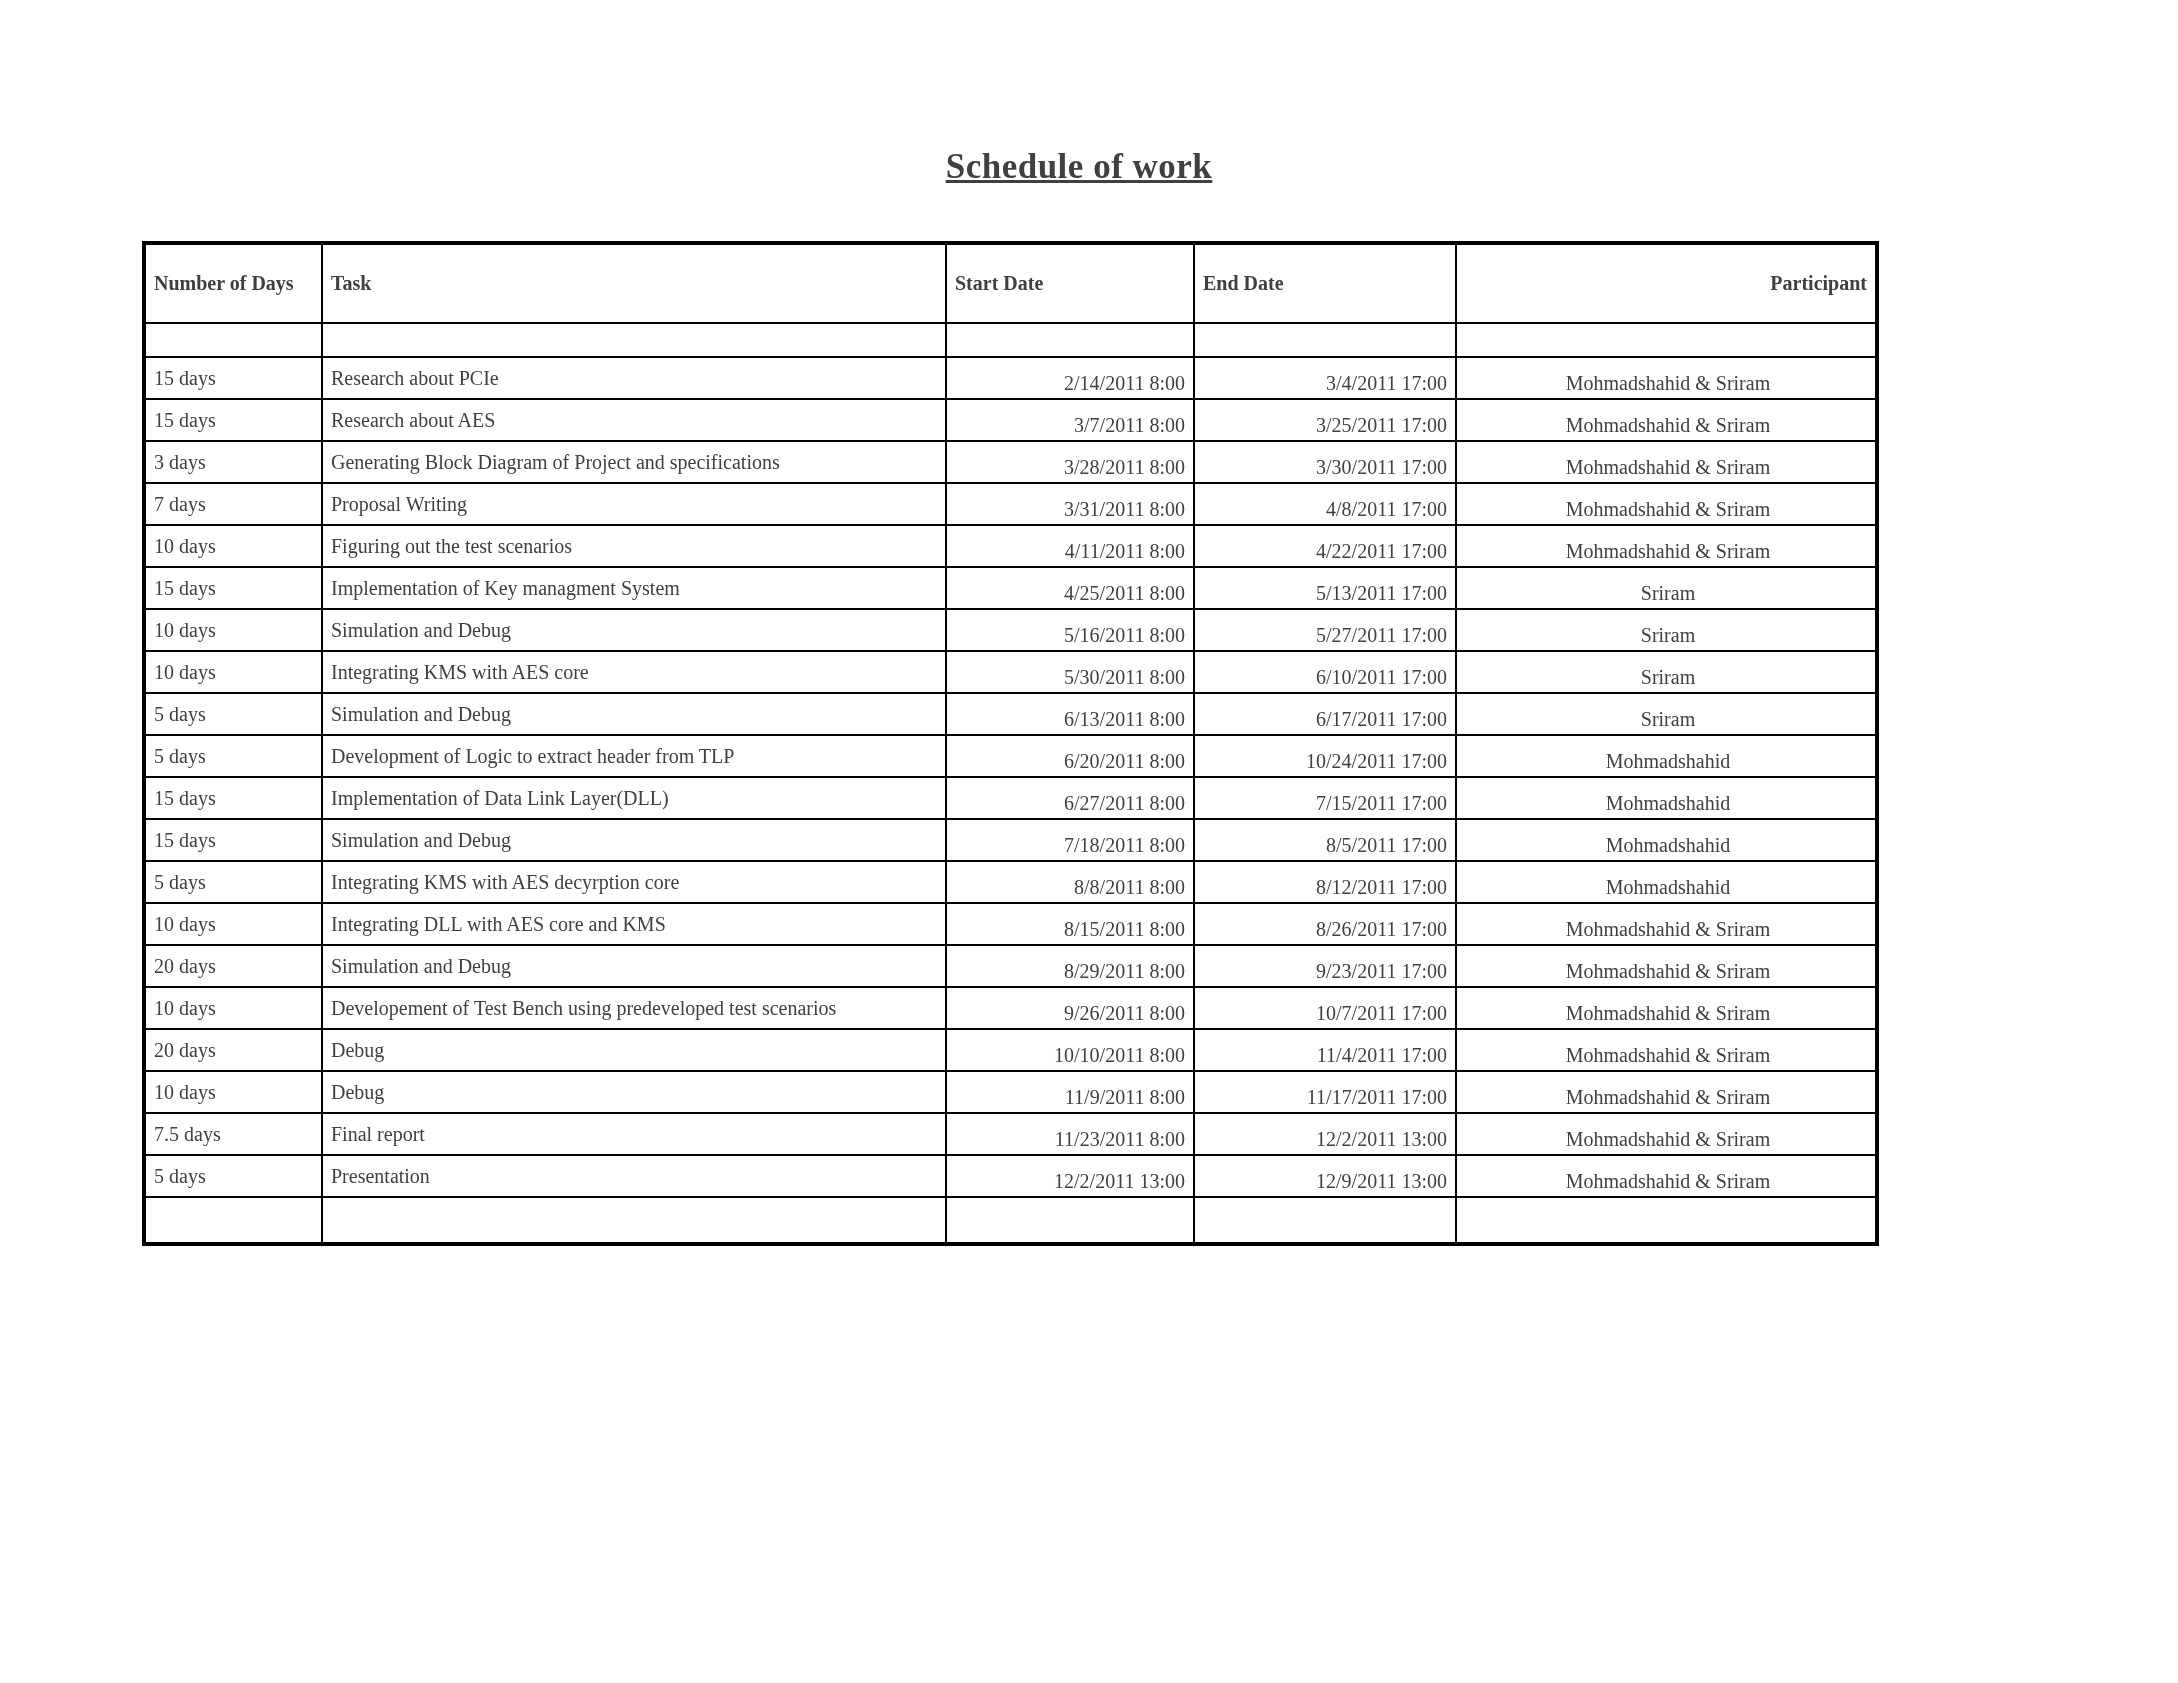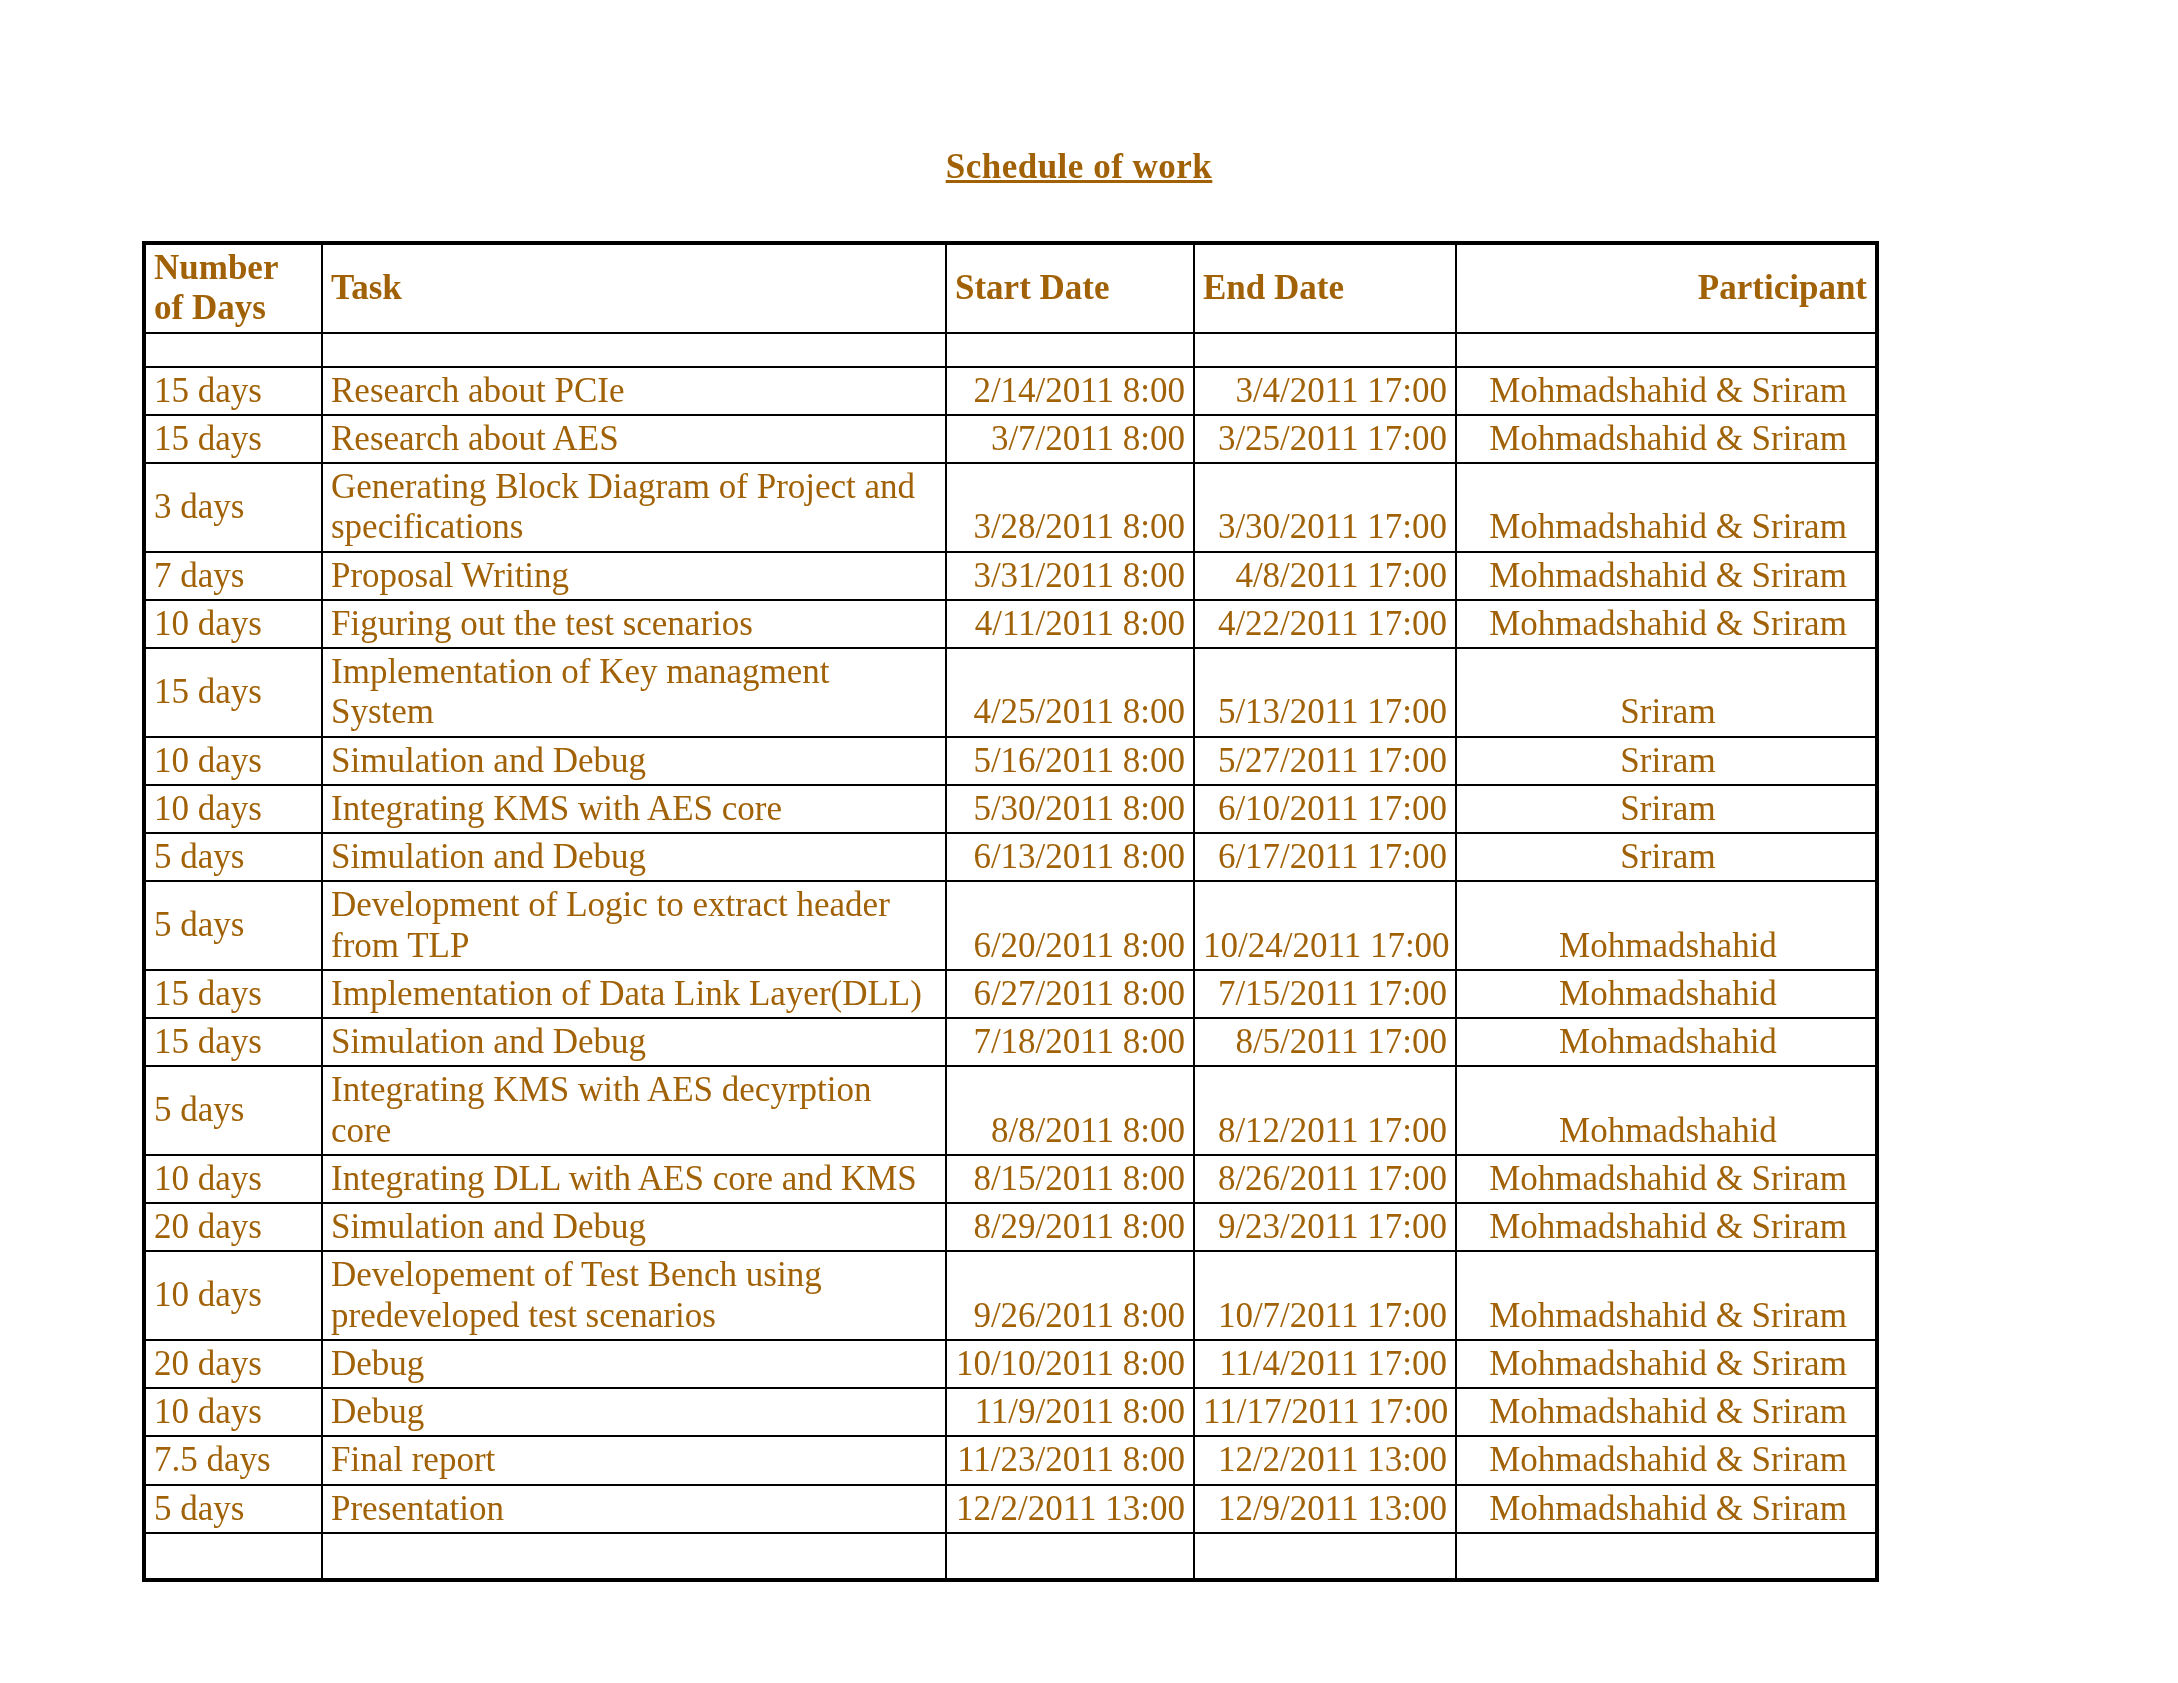--- a/index.html
+++ b/index.html
@@ -5,21 +5,21 @@
   html, body {
     margin: 0;
     padding: 0;
     background: #ffffff;
   }
   .page {
     position: relative;
     width: 2178px;
     height: 1683px;
     background: #ffffff;
-    color: #a16207;
+    color: #404040;
     font-family: "Liberation Serif", serif;
     overflow: hidden;
   }
   .doc-title {
     position: absolute;
     top: 147px;
     left: 0;
     width: 2158px;
     text-align: center;
     font-size: 35px;
@@ -28,21 +28,21 @@
     letter-spacing: 0.5px;
   }
   table.schedule {
     position: absolute;
     left: 142px;
     top: 241px;
     width: 1733px;
     border-collapse: collapse;
     border: 4px solid #000000;
     table-layout: fixed;
-    font-size: 35px;
+    font-size: 20px;
     line-height: 1.15;
   }
   .schedule th, .schedule td {
     border: 2px solid #000000;
     padding: 3px 8px;
     overflow: hidden;
   }
   .schedule th {
     font-weight: bold;
     text-align: left;

